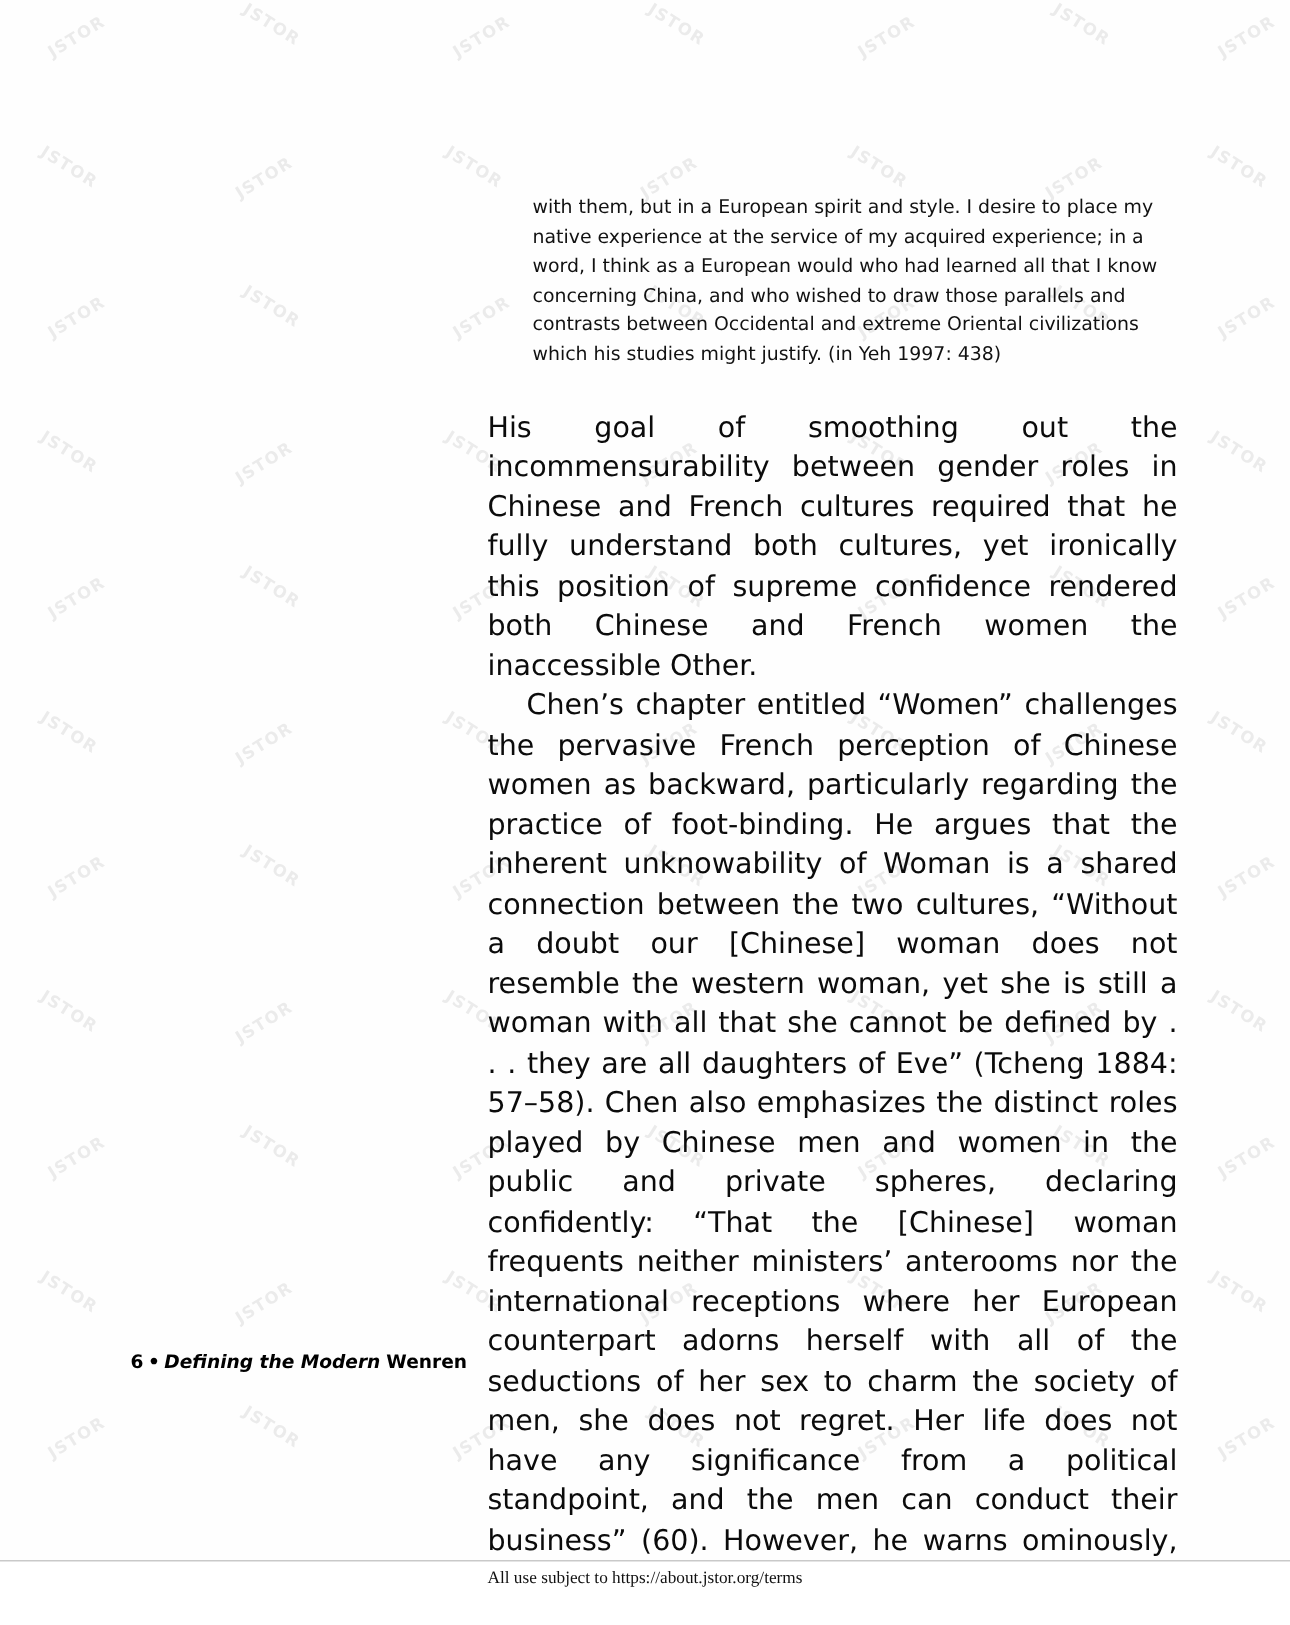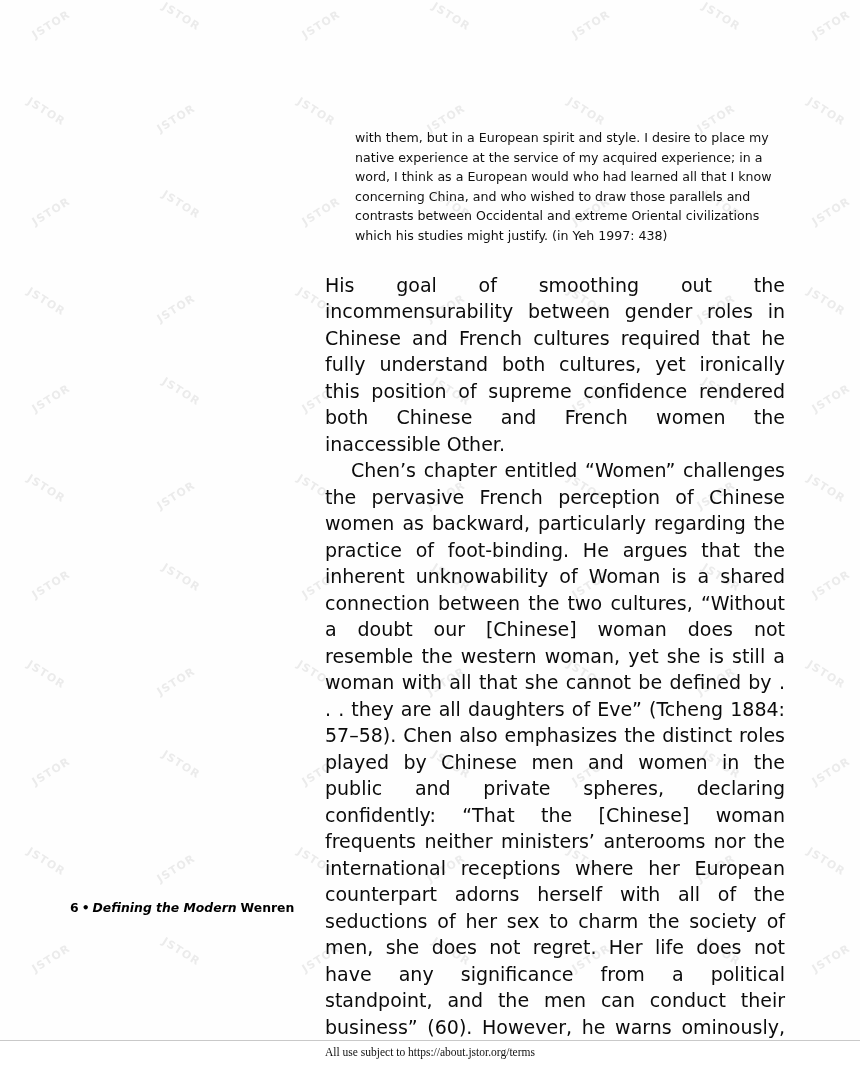--- a/index.html
+++ b/index.html
@@ -74,21 +74,21 @@
     margin: 0;
     font-family: "DejaVu Sans", sans-serif;
   }
   p.body + p.body { margin-top: 0; }
   p.indent { text-indent: 26px; }
 
   
   .folio {
     position: absolute;
     z-index: 2;
-    left: 70px;
+    left: 87px;
     top: 900px;
     font-size: 12.4px;
     color: #000;
     font-family: "DejaVu Sans", sans-serif;
     white-space: nowrap;
   }
   .folio .num { font-weight: 700; }
   .folio .dot { font-weight: 700; padding: 0 3px; }
   .folio .ital { font-style: italic; font-weight: 700; }
   .folio .reg { font-weight: 700; }

